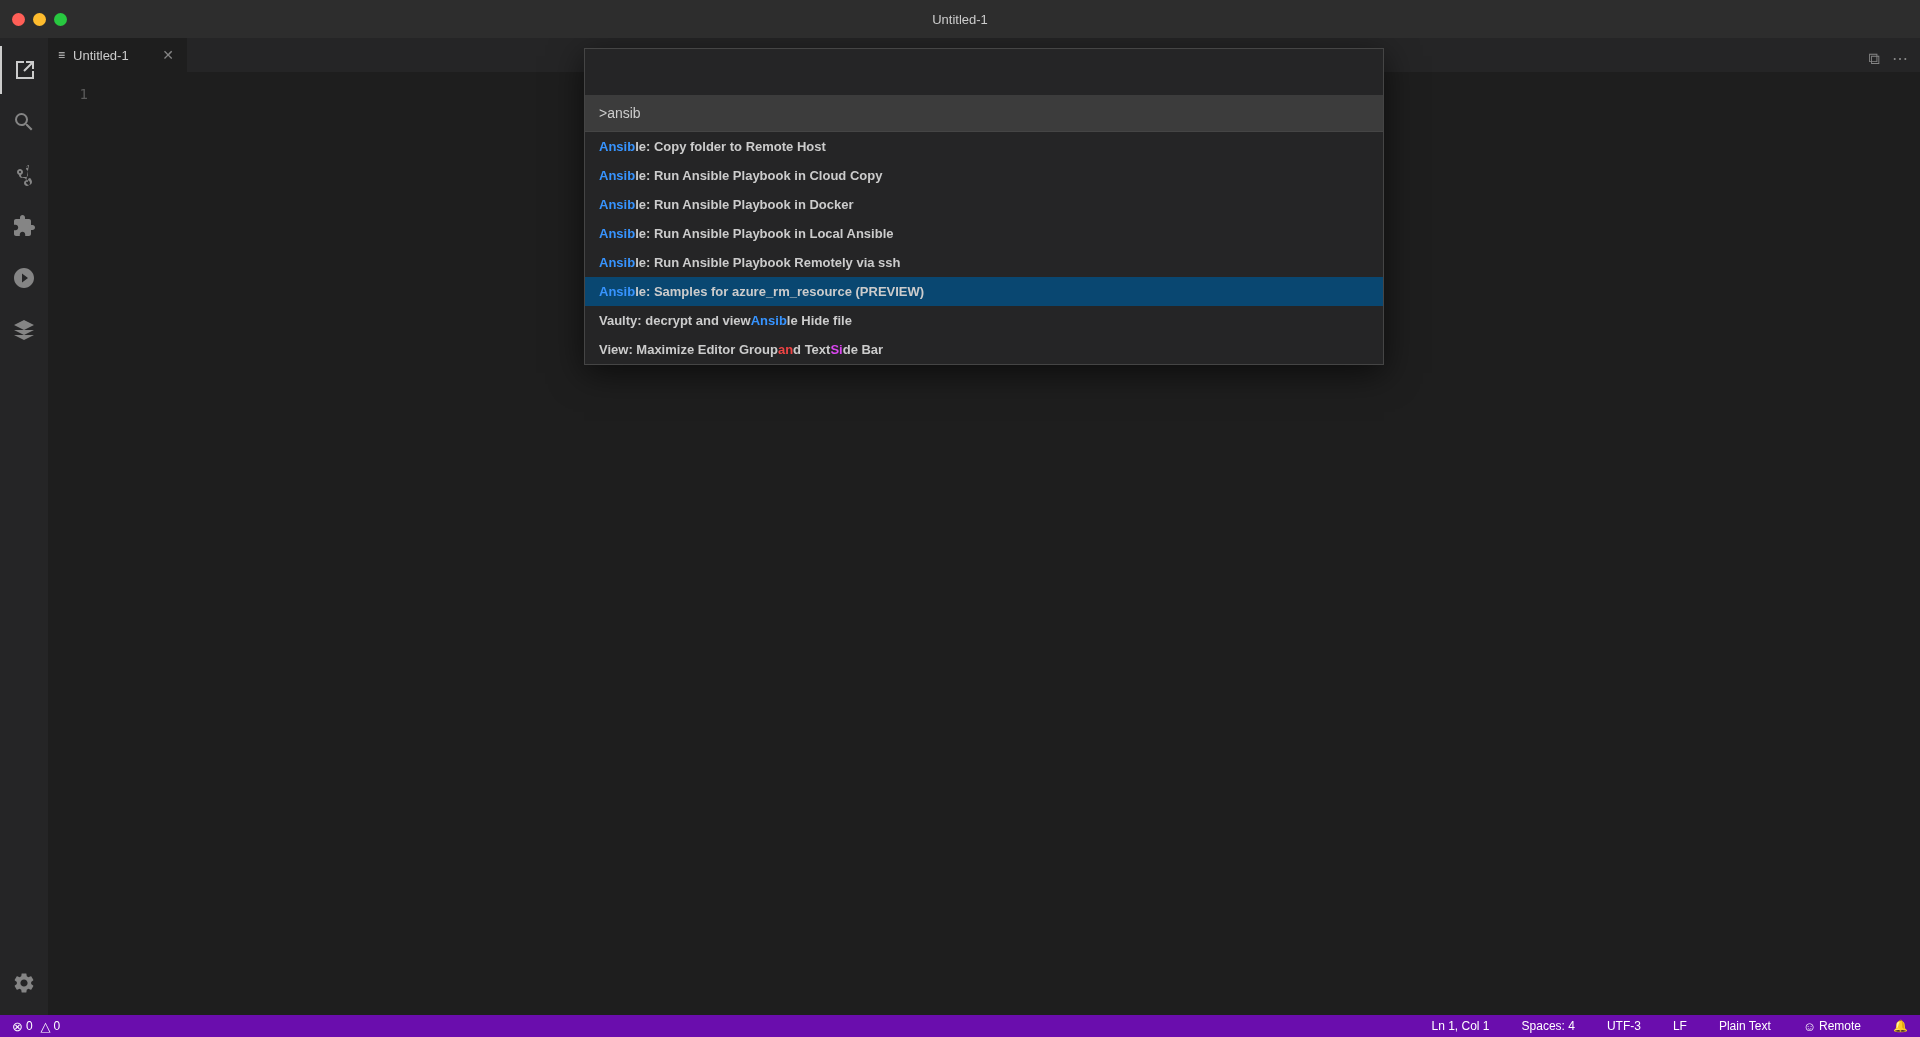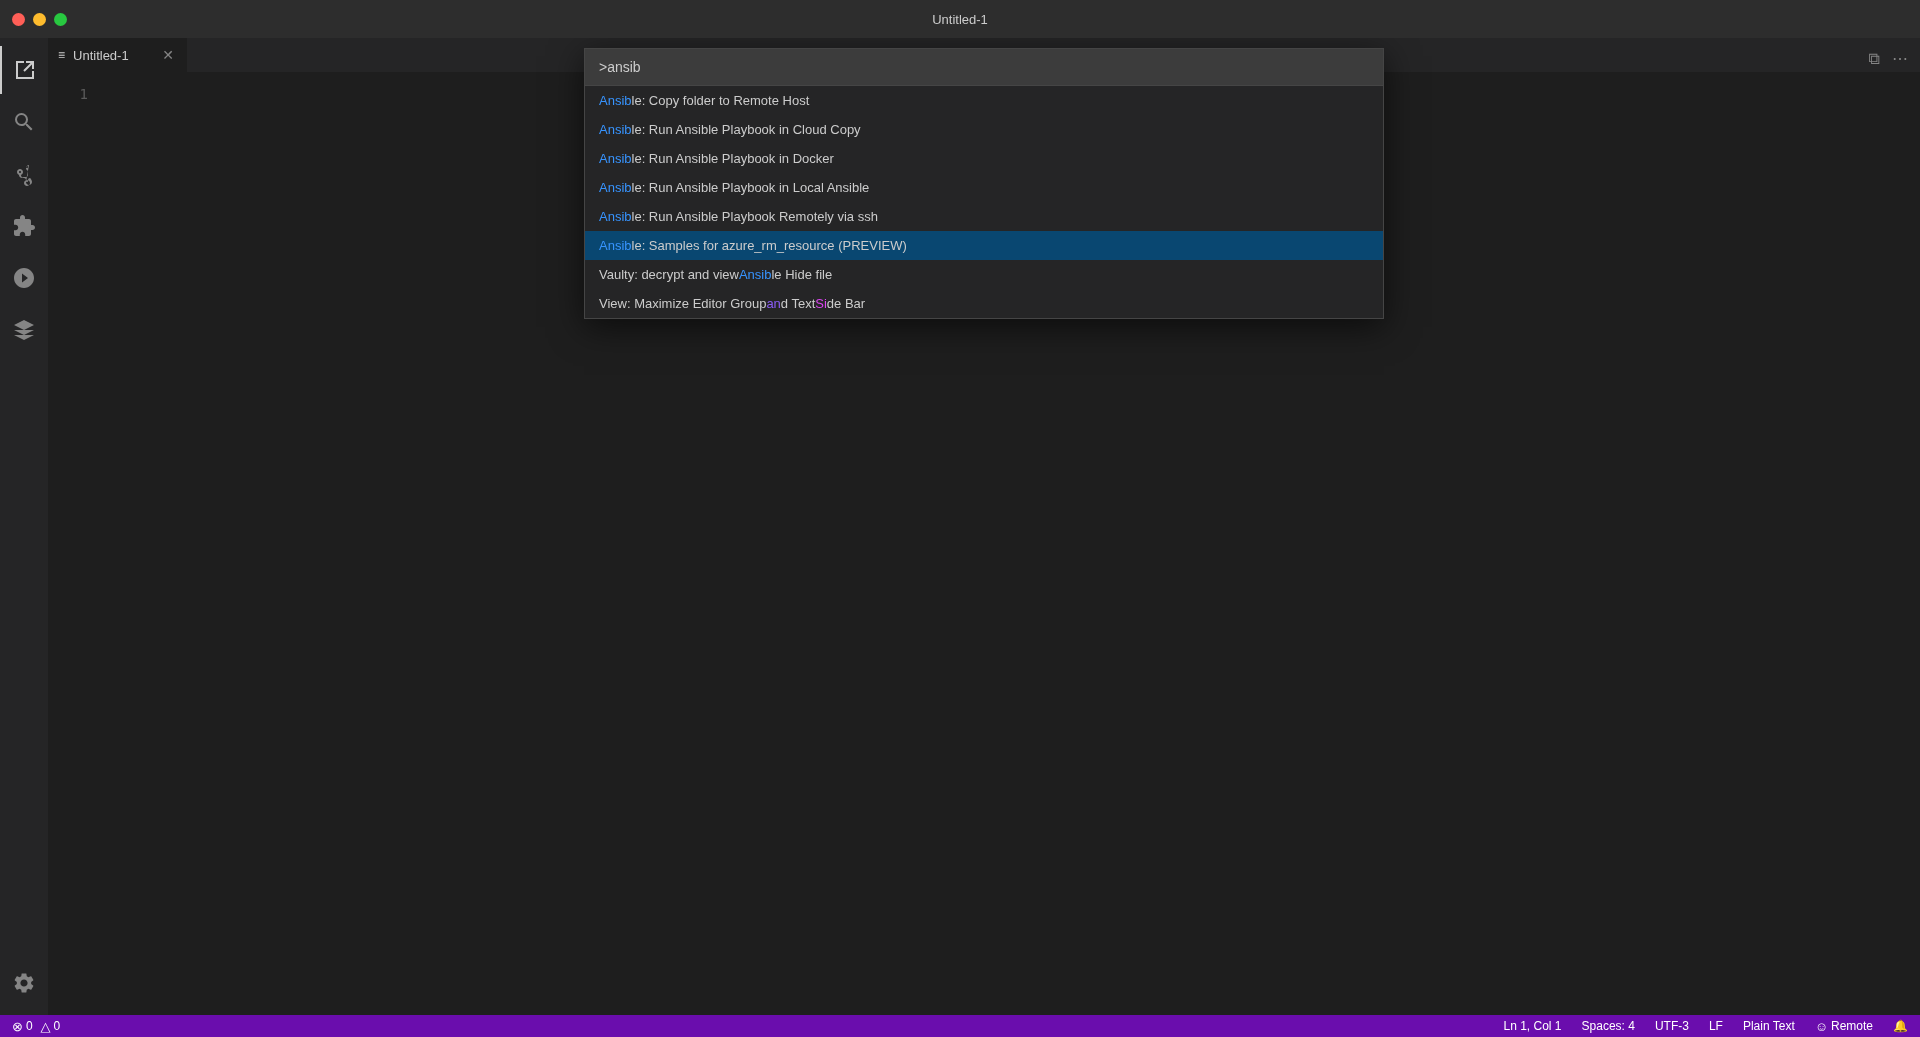--- a/index.html
+++ b/index.html
@@ -199,20 +199,21 @@
     .command-palette {
       width: 800px;
       background-color: #252526;
       border: 1px solid #454545;
       box-shadow: 0 8px 32px rgba(0,0,0,0.6);
     }
 
     .command-palette-input-wrapper {
       border-bottom: 1px solid #454545;
       background-color: #3c3c3c;
+      margin-top: 46px;
     }
 
     .command-palette-input {
       width: 100%;
       padding: 10px 14px;
       background: transparent;
       border: none;
       outline: none;
       color: #cccccc;
       font-size: 14px;
@@ -225,20 +226,21 @@
       overflow-y: auto;
     }
 
     .result-item {
       padding: 7px 14px;
       cursor: pointer;
       display: flex;
       align-items: center;
       font-size: 13px;
       color: #cccccc;
+      font-weight: bold;
     }
 
     .result-item.selected {
       background-color: #094771;
     }
 
     
     .editor-content {
       flex: 1;
       display: flex;
@@ -282,21 +284,21 @@
       display: flex;
       align-items: center;
       gap: 2px;
       padding-left: 4px;
     }
 
     .status-bar-right {
       margin-left: auto;
       display: flex;
       align-items: flex-start;
-      gap: 4px;
+      gap: 16px;
       padding-right: 4px;
     }
 
     .status-item {
       padding: 0 8px;
       height: 22px;
       display: flex;
       align-items: center;
       cursor: pointer;
       white-space: nowrap;
@@ -423,21 +425,21 @@
           </div>
 
           <div class="result-item">
             <span>Vaulty: decrypt and view </span>
               <span style="color:#3794ff;">Ansib</span>
               <span>le Hide file</span>
           </div>
 
           <div class="result-item">
             <span>View: Maximize Editor Group </span>
-              <span style="color:#8b5cf6;">an</span>
+              <span style="color:#ef4444;">an</span>
               <span>d Text </span>
               <span style="color:#d946ef;">Si</span>
               <span>de Bar</span>
           </div>
 
         </div>
       </div>
     </div>
 
     <div class="editor-content">

